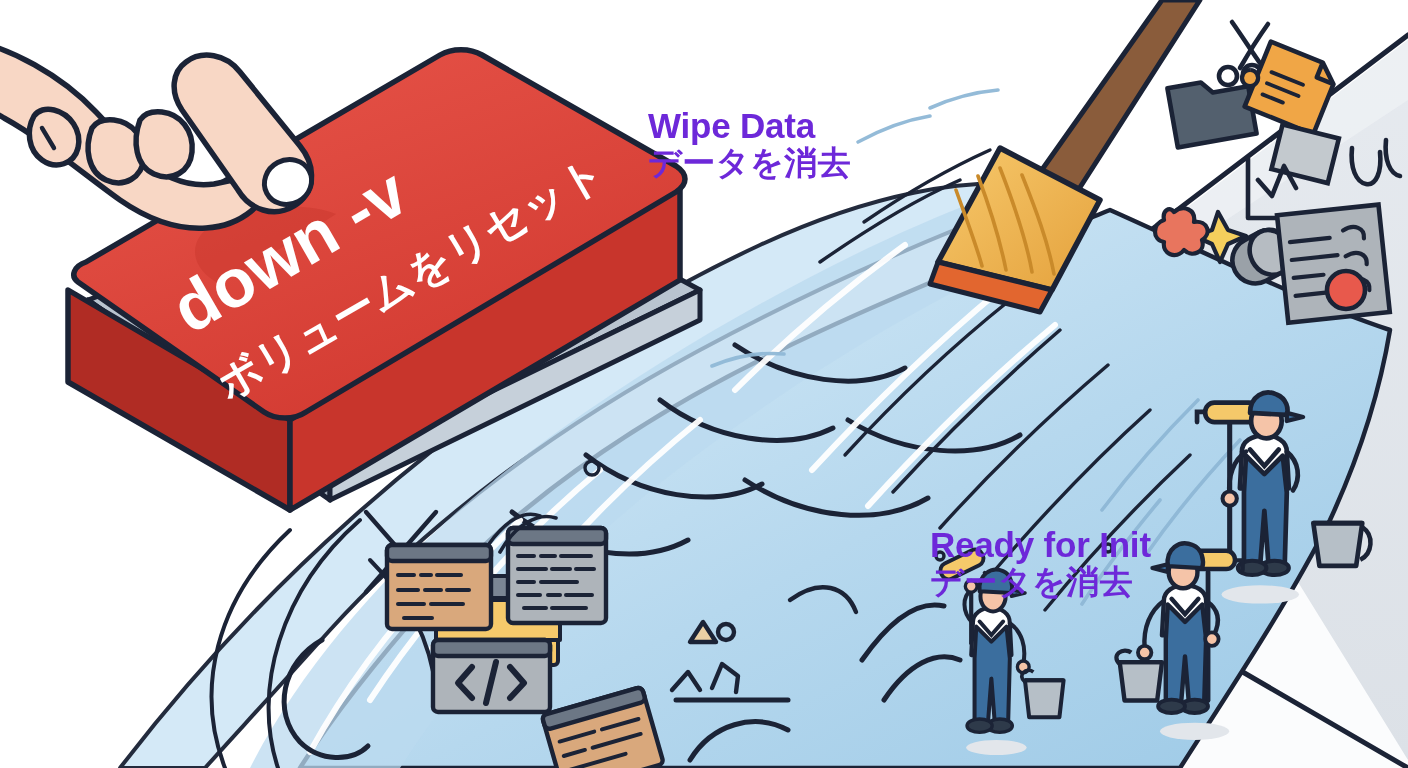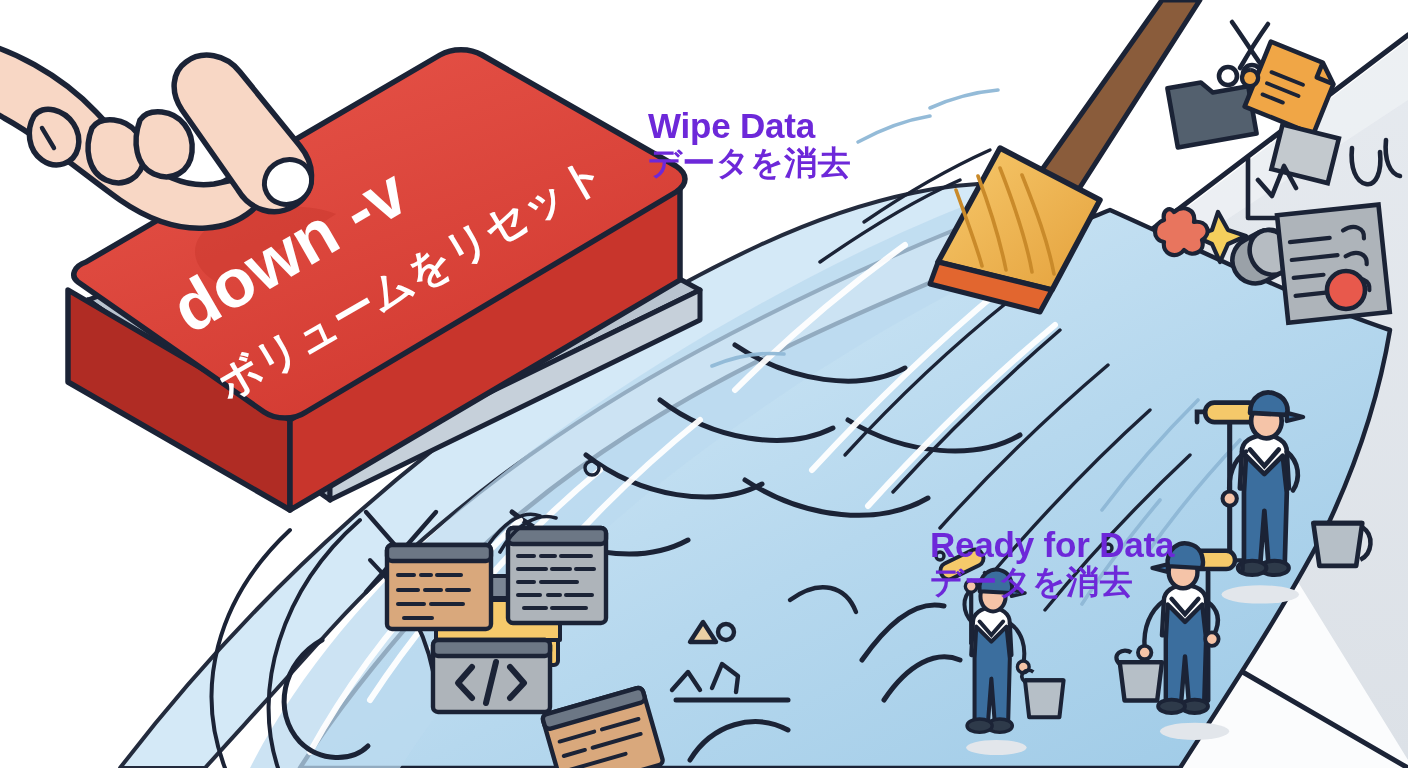--- a/index.html
+++ b/index.html
@@ -431,17 +431,17 @@
 
     </g>
   </svg>
 
   <div class="label" id="label-wipe">
     <span class="en">Wipe Data</span>
     <span class="jp">データを消去</span>
   </div>
 
   <div class="label" id="label-ready">
-    <span class="en">Ready for Data</span>
+    <span class="en">Ready for Init</span>
     <span class="jp">データを消去</span>
   </div>
 
 </div>
 
 </body></html>

